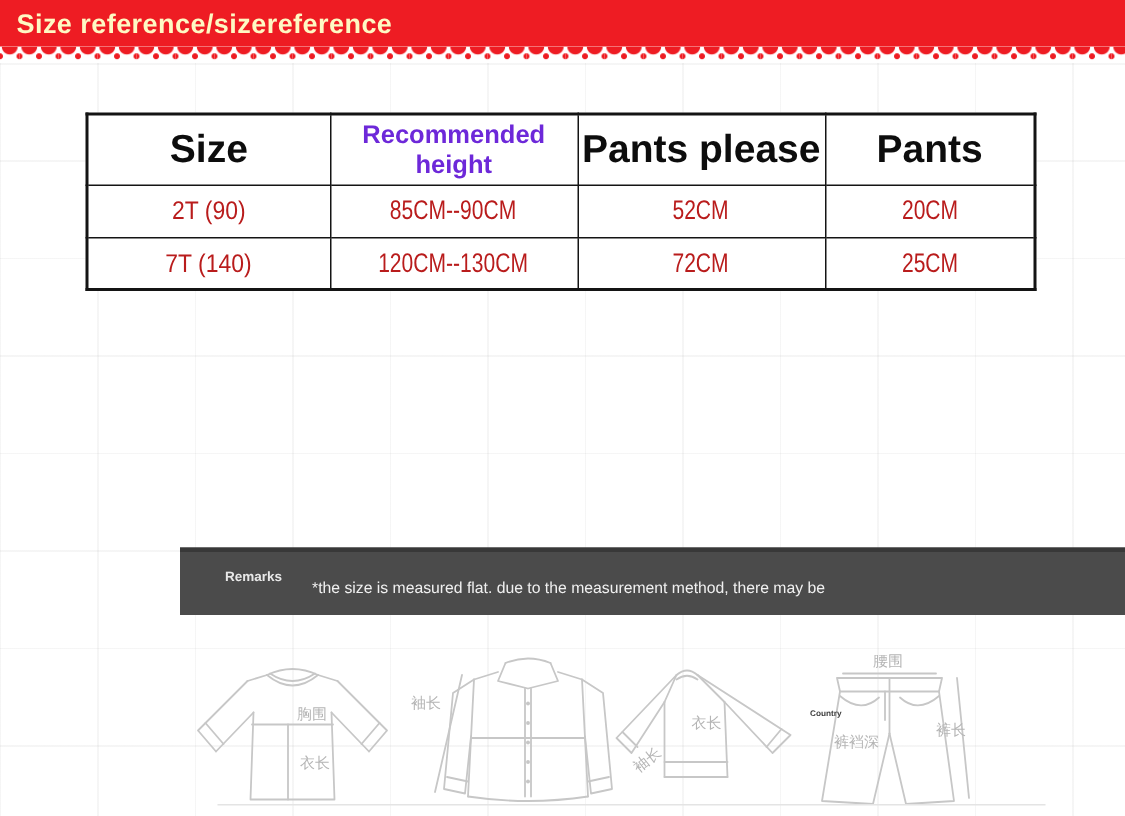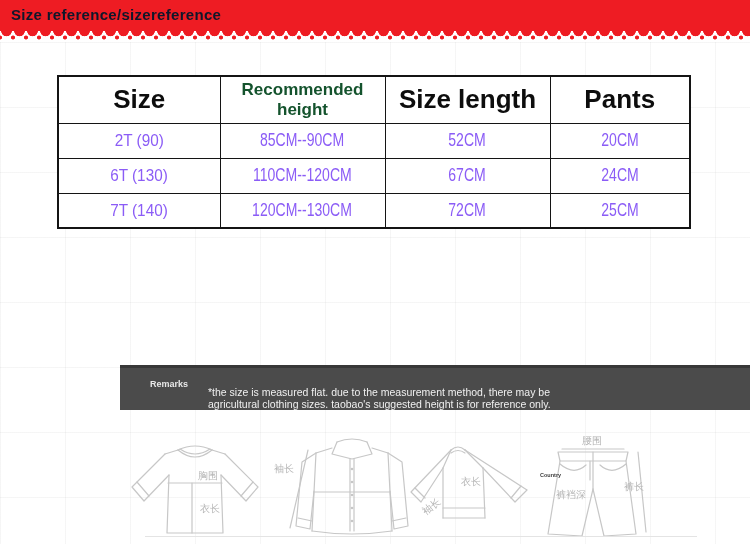--- a/index.html
+++ b/index.html
@@ -11,44 +11,44 @@
   .grid-overlay {
     position:absolute; left:0; top:42px; right:0; bottom:0;
     background-image:
       repeating-linear-gradient(to right, rgba(120,120,120,0.07) 0 1px, transparent 1px 65px),
       repeating-linear-gradient(to bottom, rgba(120,120,120,0.07) 0 1px, transparent 1px 65px);
     pointer-events:none;
   }
   
   .banner { position:absolute; left:0; top:0; width:750px; height:31px; background:#ee1c23; }
   .banner-title {
-    position:absolute; left:11px; top:6px; font-size:15px; font-weight:bold;
-    color:#0f172a; letter-spacing:0.3px;
+    position:absolute; left:11px; top:6px; font-size:18px; font-weight:bold;
+    color:#fef9c3; letter-spacing:0.3px;
   }
   .lace {
     position:absolute; left:0; top:31px; width:750px; height:11px;
     background-image:
       radial-gradient(circle at 6.5px 0px, #ee1c23 5px, rgba(238,28,35,0) 5.6px),
       radial-gradient(circle at 0px 6.5px, #ee1c23 1.7px, rgba(238,28,35,0) 2.3px),
       radial-gradient(circle at 13px 6.5px, #ee1c23 1.7px, rgba(238,28,35,0) 2.3px);
     background-size:13px 11px; background-repeat:repeat-x;
   }
   
   .size-table {
     position:absolute; left:57px; top:75px; border-collapse:collapse;
     table-layout:fixed; background:#fff; border:2.5px solid #141414;padding-left:18px;
   }
   .size-table th, .size-table td {
     border:1.5px solid #141414; text-align:center; vertical-align:middle; padding:0;
   }
   .size-table thead tr { height:47px; }
   .size-table tbody tr { height:35px; }
   .th-big   { font-size:26px; font-weight:bold; color:#0d0d0d; }
-  .th-small { font-size:17px; font-weight:bold; color:#14532d; }
-  .size-table td { font-size:18px; color:#8b5cf6; }
+  .th-small { font-size:17px; font-weight:bold; color:#6d28d9; }
+  .size-table td { font-size:18px; color:#b91c1c; }
   .cond  { display:inline-block; transform:scaleX(0.78); white-space:nowrap; }
   .cond2 { display:inline-block; transform:scaleX(0.90); white-space:nowrap; font-size:17px; }
   
   .remarks {
     position:absolute; left:120px; top:365px; width:657px; height:45px;
     background:#4b4b4b; border-top:3px solid #383838; box-sizing:border-box;
   }
   .remarks-label {
     position:absolute; left:30px; top:11px; font-size:9px; font-weight:bold; color:#e8e8e8;
   }
@@ -83,51 +83,44 @@
     <colgroup>
         <col style="width:162px">
         <col style="width:165px">
         <col style="width:165px">
         <col style="width:140px">
       </colgroup>
     <thead>
       <tr>
         <th class="th-big">Size</th>
         <th class="th-small">Recommended height</th>
-        <th class="th-big">Size length</th>
+        <th class="th-big">Pants please</th>
         <th class="th-big">Pants</th>
       </tr>
     </thead>
     <tbody>
       <tr>
         <td><span class="cond2">2T (90)</span></td>
         <td><span class="cond">85CM--90CM</span></td>
         <td><span class="cond">52CM</span></td>
         <td><span class="cond">20CM</span></td>
-      </tr>
-      <tr>
-        <td><span class="cond2">6T (130)</span></td>
-        <td><span class="cond">110CM--120CM</span></td>
-        <td><span class="cond">67CM</span></td>
-        <td><span class="cond">24CM</span></td>
       </tr>
       <tr>
         <td><span class="cond2">7T (140)</span></td>
         <td><span class="cond">120CM--130CM</span></td>
         <td><span class="cond">72CM</span></td>
         <td><span class="cond">25CM</span></td>
       </tr>
     </tbody>
   </table>
 
   <div class="remarks">
     <div class="remarks-label">Remarks</div>
     <div class="remarks-text">
       <div>*the size is measured flat. due to the measurement method, there may be</div>
-      <div>agricultural clothing sizes. taobao's suggested height is for reference only.</div>
     </div>
   </div>
 
   <svg class="gsvg svg-sweater" width="145" height="100" viewBox="0 0 145 100">
     <path d="M58 13 Q75 5 92 13"></path>
     <path d="M58 13 Q75 27 92 13"></path>
     <path d="M60 12 Q75 22 90 12"></path>
     <path d="M45 17 L58 13 M92 13 L105 17"></path>
     <path d="M45 17 L12 50 M12 50 L24 64 M24 64 L49 38"></path>
     <path d="M17 45 L29 59"></path>

